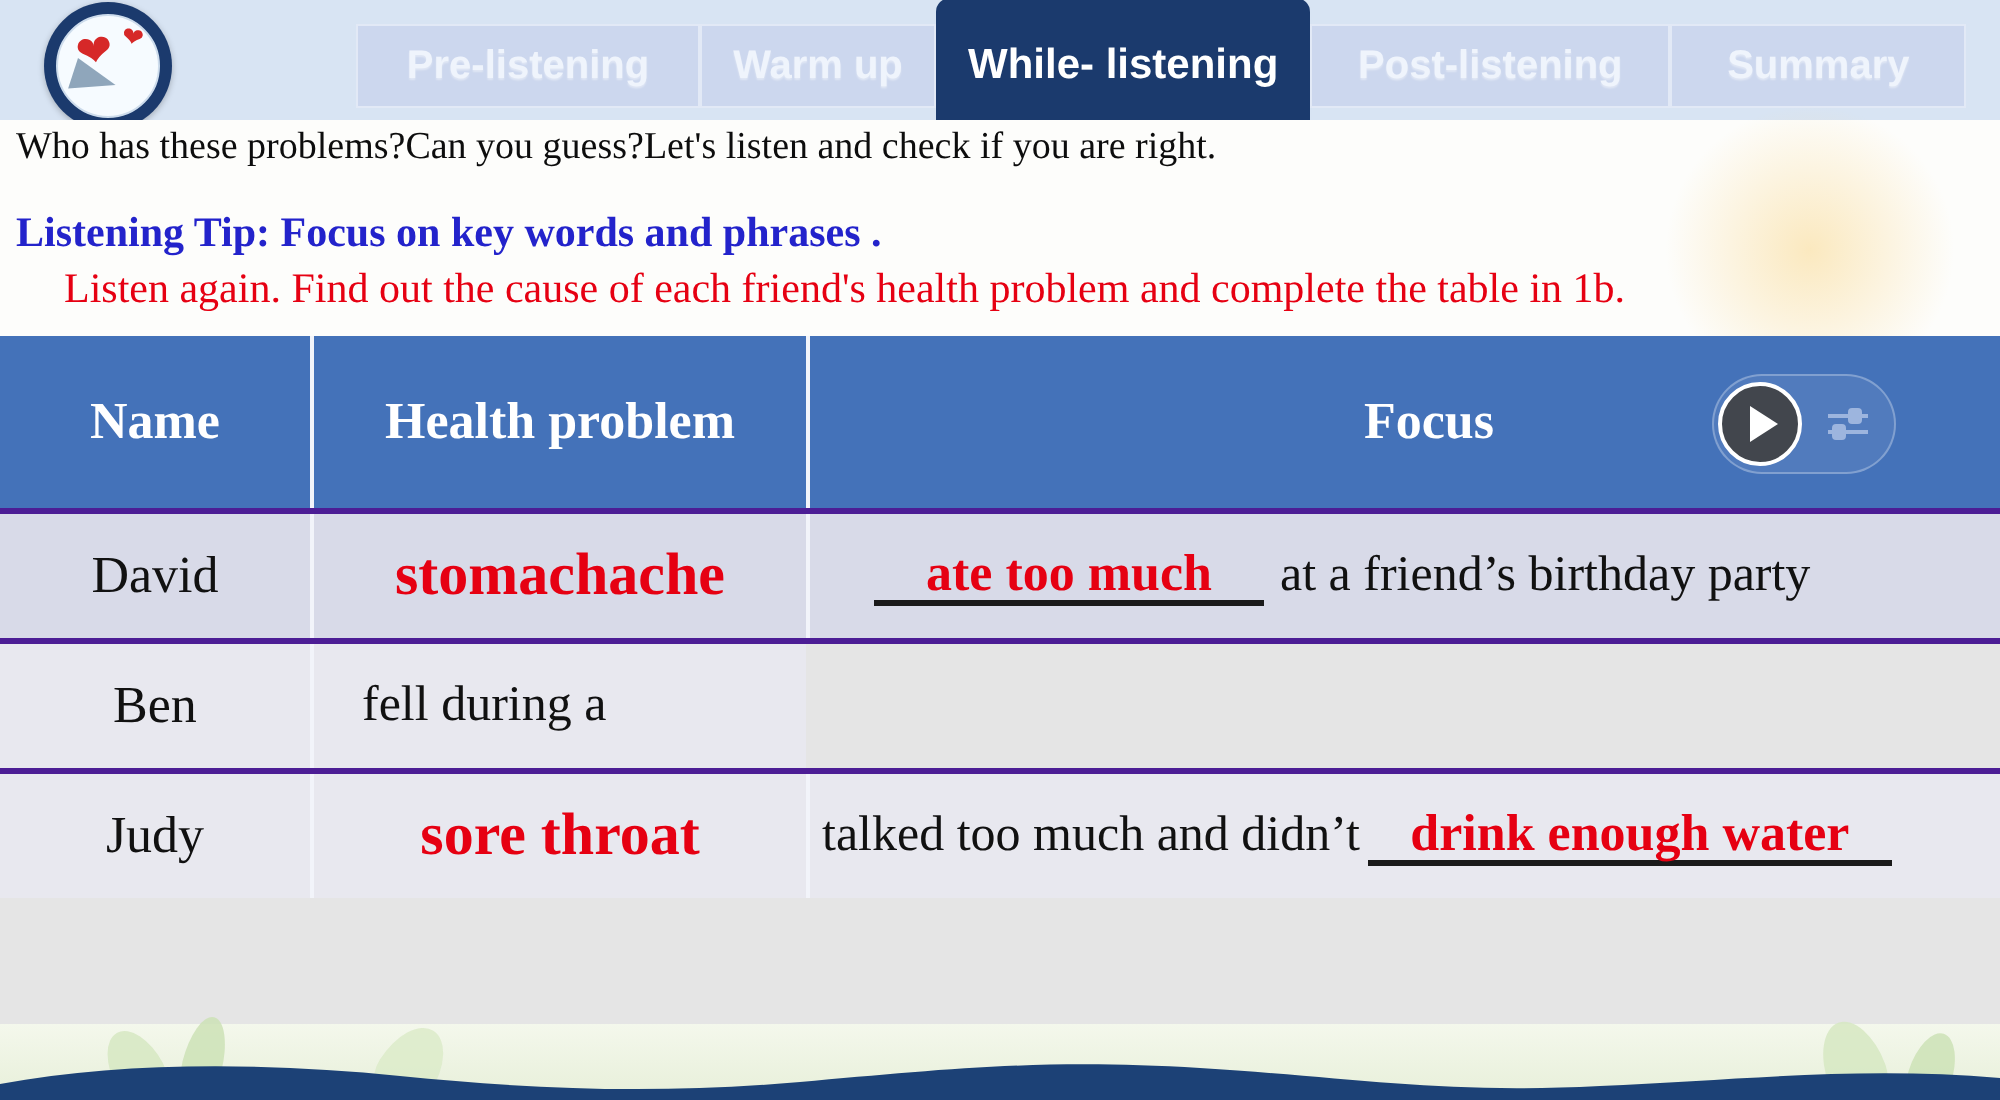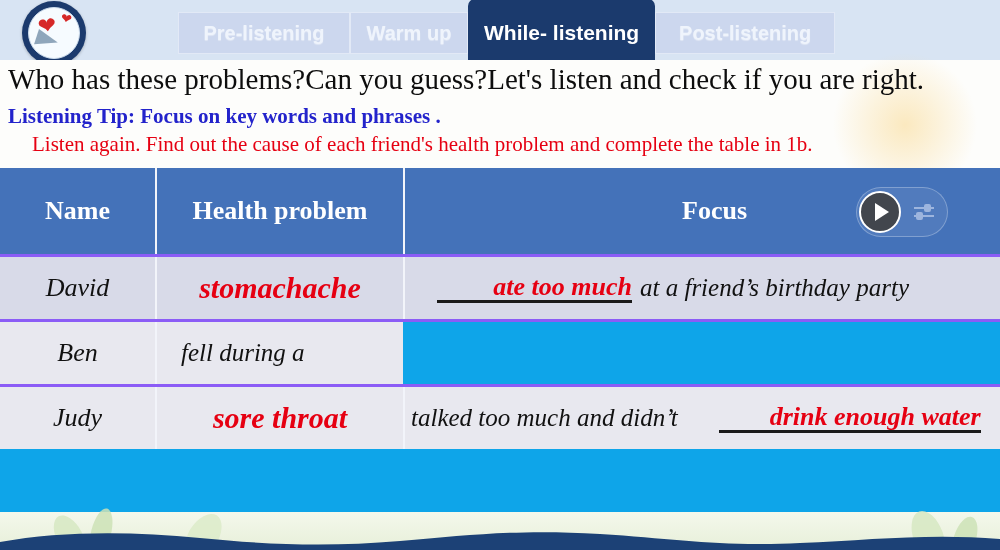--- a/index.html
+++ b/index.html
@@ -38,43 +38,43 @@
     background:#1b3a6d;color:#ffffff;border:none;border-radius:7px;height:46px;
     font-size:21px;padding:11px 16px;text-shadow:none;
   }
   
   .content{position:absolute;left:0;top:60px;width:1000px;height:452px;background:#fdfdfb;}
   .sun{position:absolute;border-radius:50%;pointer-events:none;}
   .sun1{left:830px;top:-10px;width:150px;height:150px;
     background:radial-gradient(circle, rgba(249,216,142,.55) 0%, rgba(249,216,142,0) 68%);}
   .title{
     position:absolute;left:8px;top:3px;width:990px;
-    font-size:29px;color:#0d0d0d;white-space:nowrap;
+    font-size:19px;color:#0d0d0d;white-space:nowrap;
   }
   .tip-blue{position:absolute;left:8px;top:44px;font-size:21px;font-weight:bold;color:#2323cb;}
   .tip-red{position:absolute;left:8px;top:72px;font-size:21px;font-weight:normal;color:#e60012;white-space:nowrap;margin-left:24px;}
   
-  .table{position:absolute;left:0;top:108px;width:1000px;height:344px;background:#0ea5e9;}
+  .table{position:absolute;left:0;top:108px;width:1000px;height:344px;background:#e5e5e5;}
   .tr{display:grid;grid-template-columns:155px 248px 1fr;}
-  .tr + .tr{border-top:3px solid #8b5cf6;font-style:italic;}
+  .tr + .tr{border-top:3px solid #4c1d95;}
   .td{display:flex;align-items:center;}
   .td + .td{border-left:2px solid #f2f4fa;}
   .thead{height:86px;background:#4472b9;}
   .thead .td{background:#4472b9;color:#ffffff;font-weight:bold;font-size:26px;justify-content:center;}
   .thead .col-cause{position:relative;}
   .row{height:62px;}
   .row.odd .td{background:#d8dae8;}
   .row.even .td{background:#e8e8ef;}
   .col-name{justify-content:center;font-size:26px;color:#111;}
   .col-problem{justify-content:center;font-size:30px;text-align:right;}
   .row .col-problem{color:#e60012;font-weight:bold;}
   .col-cause{font-size:25px;color:#111;padding-left:24px;}
-  .row4 .col-cause{padding-left:6px;gap:37px;}
+  .row4 .col-cause{padding-left:6px;}
   .blank{
-    display:inline-flex;justify-content:flex-end;align-items:flex-end;
+    display:inline-flex;justify-content:center;align-items:flex-end;
     border-bottom:3px solid #1a1a1a;margin:0 8px;box-sizing:border-box;
     color:#e60012;font-weight:bold;font-size:26px;line-height:1.05;
     white-space:nowrap;
   }
   .b0{width:195px;}
   .b1{width:390px;justify-content:flex-start;padding-left:22px;}
   .b2{width:372px;justify-content:flex-start;padding-left:24px;}
   .b3{width:262px;margin-left:4px;}
   
   .player{
@@ -113,20 +113,21 @@
         <span class="heart h1">❤</span>
         <span class="heart h2">❤</span>
         <span class="plane"></span>
       </div>
     </div>
     <nav class="tabs">
       <div class="tab t1">Pre-listening</div>
       <div class="tab t0">Warm up</div>
       <div class="tab active">While- listening</div>
       <div class="tab t3">Post-listening</div>
+      <div class="tab t4">Summary</div>
     </nav>
   </div>
 
   <div class="content">
     <div class="sun sun1"></div>
     <div class="title">Who has these problems?Can you guess?Let's listen and check if you are right.</div>
     <div class="tip-blue">Listening Tip: Focus on key words and phrases .</div>
     <div class="tip-red">Listen again. Find out the cause of each friend's health problem and complete the table in 1b.</div>
 
     <div class="table">

